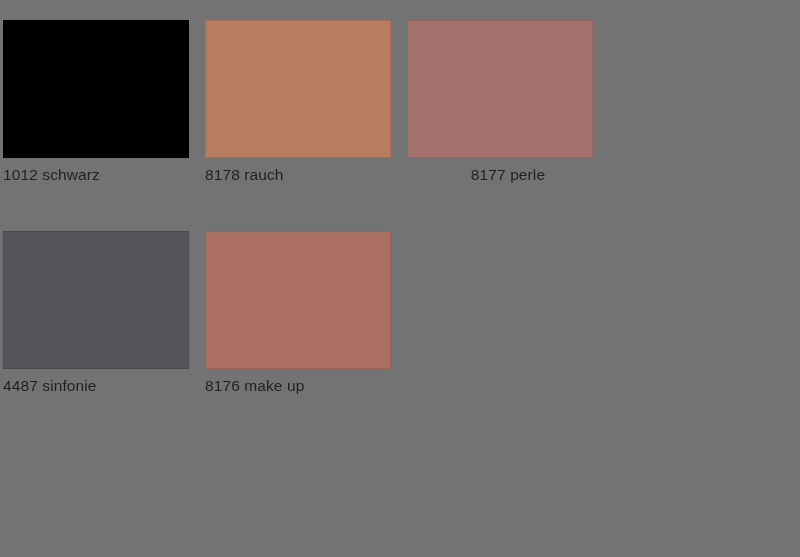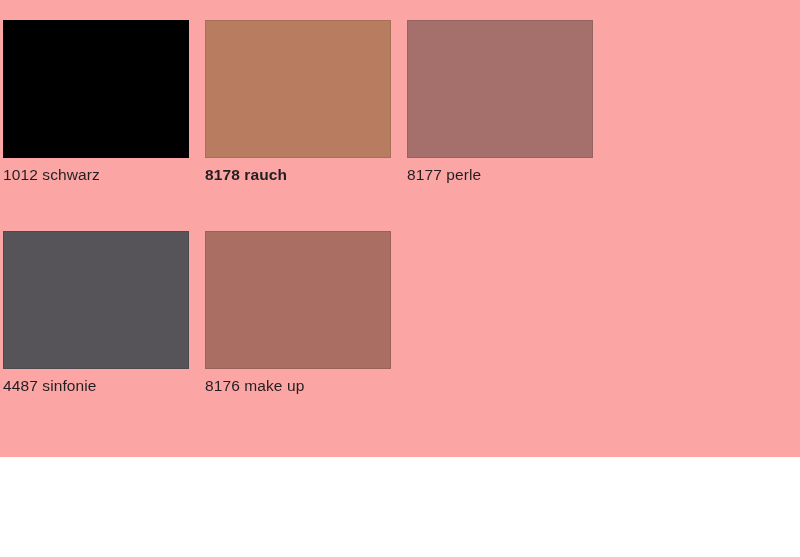--- a/index.html
+++ b/index.html
@@ -11,22 +11,22 @@
     width: 800px;
     height: 557px;
     background: #ffffff;
     font-family: "Liberation Sans", "DejaVu Sans", sans-serif;
     overflow: hidden;
   }
 
   .palette-canvas {
     position: relative;
     width: 800px;
-    height: 457px;
-    background: #fca5a5;
+    height: 557px;
+    background: #737373;
     box-sizing: border-box;
   }
 
   .swatch-grid {
     position: absolute;
     left: 3px;
     top: 20px;
     width: 794px;
     display: flex;
     flex-wrap: wrap;
@@ -64,26 +64,26 @@
 <div class="palette-canvas">
   <div class="swatch-grid">
 
     <div class="swatch-cell">
       <span class="swatch-chip" style="background-color: rgb(0, 0, 0);"></span>
       <span class="swatch-label" style="color: rgb(35, 31, 32);">1012 schwarz</span>
     </div>
 
     <div class="swatch-cell">
       <span class="swatch-chip" style="background-color: rgb(184, 125, 96);"></span>
-      <span class="swatch-label" style="color: rgb(35, 31, 32); font-weight: bold;">8178 rauch</span>
+      <span class="swatch-label" style="color: rgb(35, 31, 32);">8178 rauch</span>
     </div>
 
     <div class="swatch-cell">
       <span class="swatch-chip" style="background-color: rgb(165, 112, 108);"></span>
-      <span class="swatch-label" style="color: rgb(35, 31, 32);">8177 perle</span>
+      <span class="swatch-label" style="color: rgb(35, 31, 32); text-align: center;">8177 perle</span>
     </div>
 
     <div class="swatch-cell">
       <span class="swatch-chip" style="background-color: rgb(86, 83, 89);"></span>
       <span class="swatch-label" style="color: rgb(35, 31, 32);">4487 sinfonie</span>
     </div>
 
     <div class="swatch-cell">
       <span class="swatch-chip" style="background-color: rgb(171, 110, 99);"></span>
       <span class="swatch-label" style="color: rgb(35, 31, 32);">8176 make up</span>

